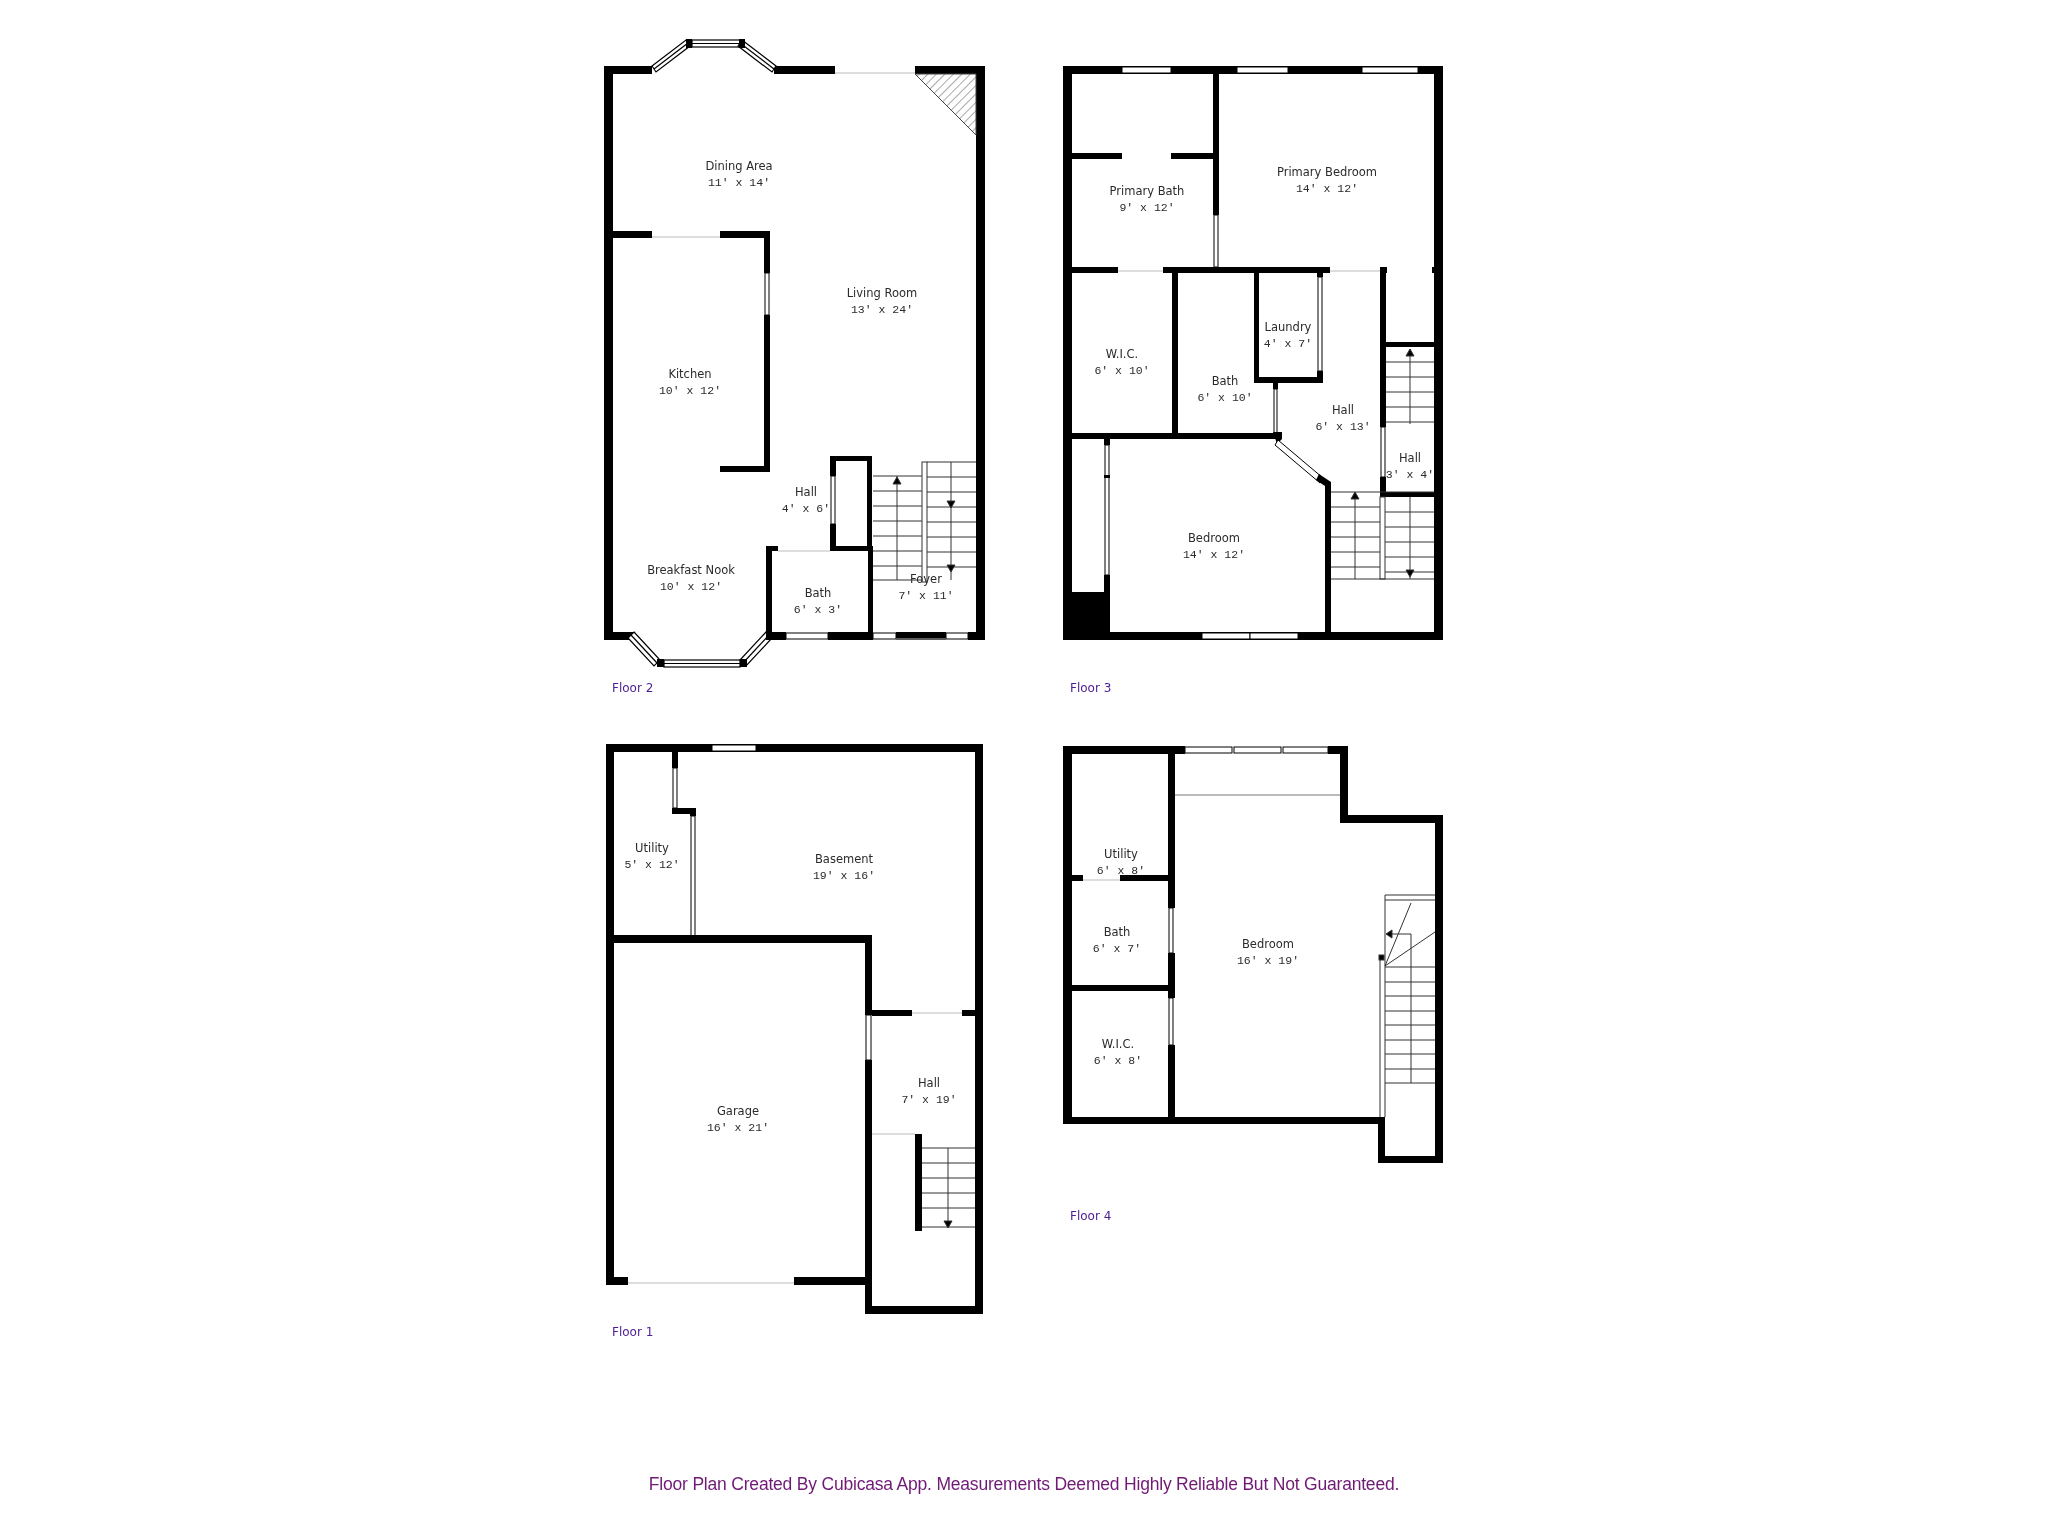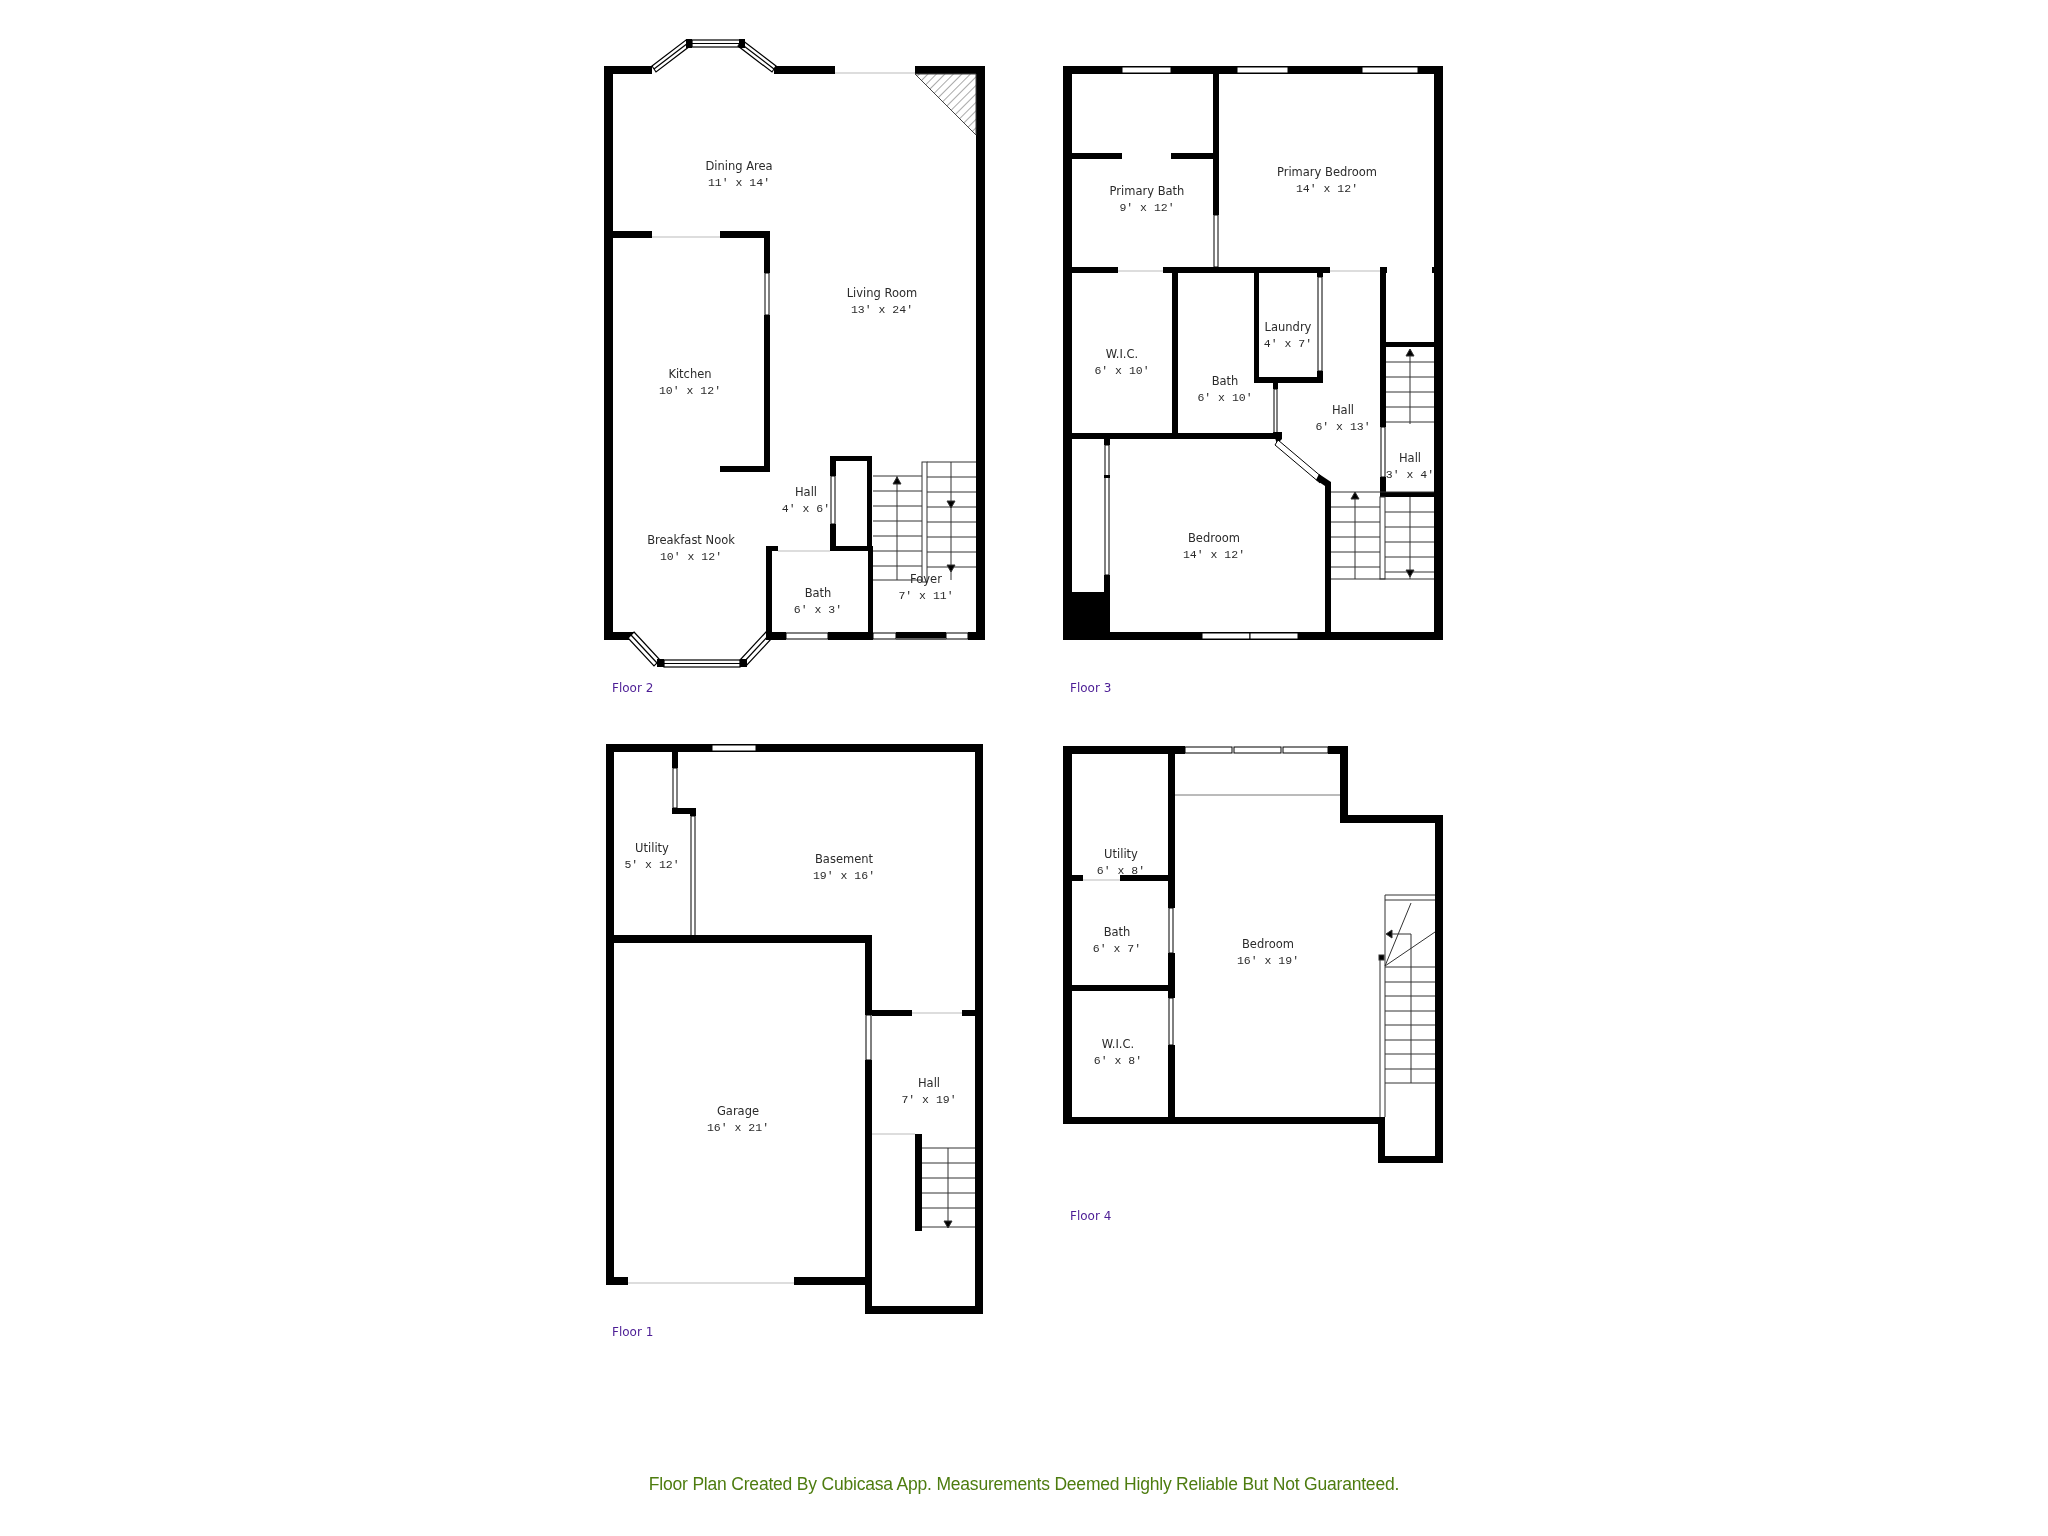--- a/index.html
+++ b/index.html
@@ -4,21 +4,21 @@
 <style>
   html, body { margin: 0; padding: 0; background: #ffffff; }
   body { width: 2048px; height: 1536px; position: relative; overflow: hidden;
          font-family: "DejaVu Sans", "Liberation Sans", sans-serif; color: #2a2a2a; }
   #plan-svg { position: absolute; left: 0; top: 0; width: 2048px; height: 1536px; }
   .room-label { position: absolute; transform: translateX(-50%); text-align: center;
                 font-size: 11.5px; line-height: 16.5px; color: #2b2b2b; white-space: nowrap; }
   .room-label .dim { display: block; font-family: Liberation Mono, monospace; }
   .floor-label { position: absolute; font-size: 12px; color: #4c1d95; white-space: nowrap; }
   .footer { position: absolute; left: 0; width: 2048px; top: 1474px; text-align: center;
-            font-family: "Liberation Sans", sans-serif; font-size: 17.5px; color: #4d7c0f;
+            font-family: "Liberation Sans", sans-serif; font-size: 17.5px; color: #701a75;
             letter-spacing: -0.2px; }
 </style>
 </head>
 <body>
 
 <svg id="plan-svg" viewBox="0 0 2048 1536" xmlns="http://www.w3.org/2000/svg">
   <defs>
     <pattern id="hatch" patternUnits="userSpaceOnUse" width="6" height="6" patternTransform="rotate(45)">
       <line x1="0" y1="0" x2="0" y2="6" stroke="#555" stroke-width="1"></line>
     </pattern>
@@ -293,21 +293,21 @@
   <span class="dim">13' x 24'</span>
 </div>
 <div class="room-label" style="left:690px; top:366px;">
   <span>Kitchen</span>
   <span class="dim">10' x 12'</span>
 </div>
 <div class="room-label" style="left:806px; top:484px;">
   <span>Hall</span>
   <span class="dim">4' x 6'</span>
 </div>
-<div class="room-label" style="left:691px; top:532px;">
+<div class="room-label" style="left:691px; top:562px;">
   <span>Breakfast Nook</span>
   <span class="dim">10' x 12'</span>
 </div>
 <div class="room-label" style="left:818px; top:585px;">
   <span>Bath</span>
   <span class="dim">6' x 3'</span>
 </div>
 <div class="room-label" style="left:926px; top:571px;">
   <span>Foyer</span>
   <span class="dim">7' x 11'</span>

